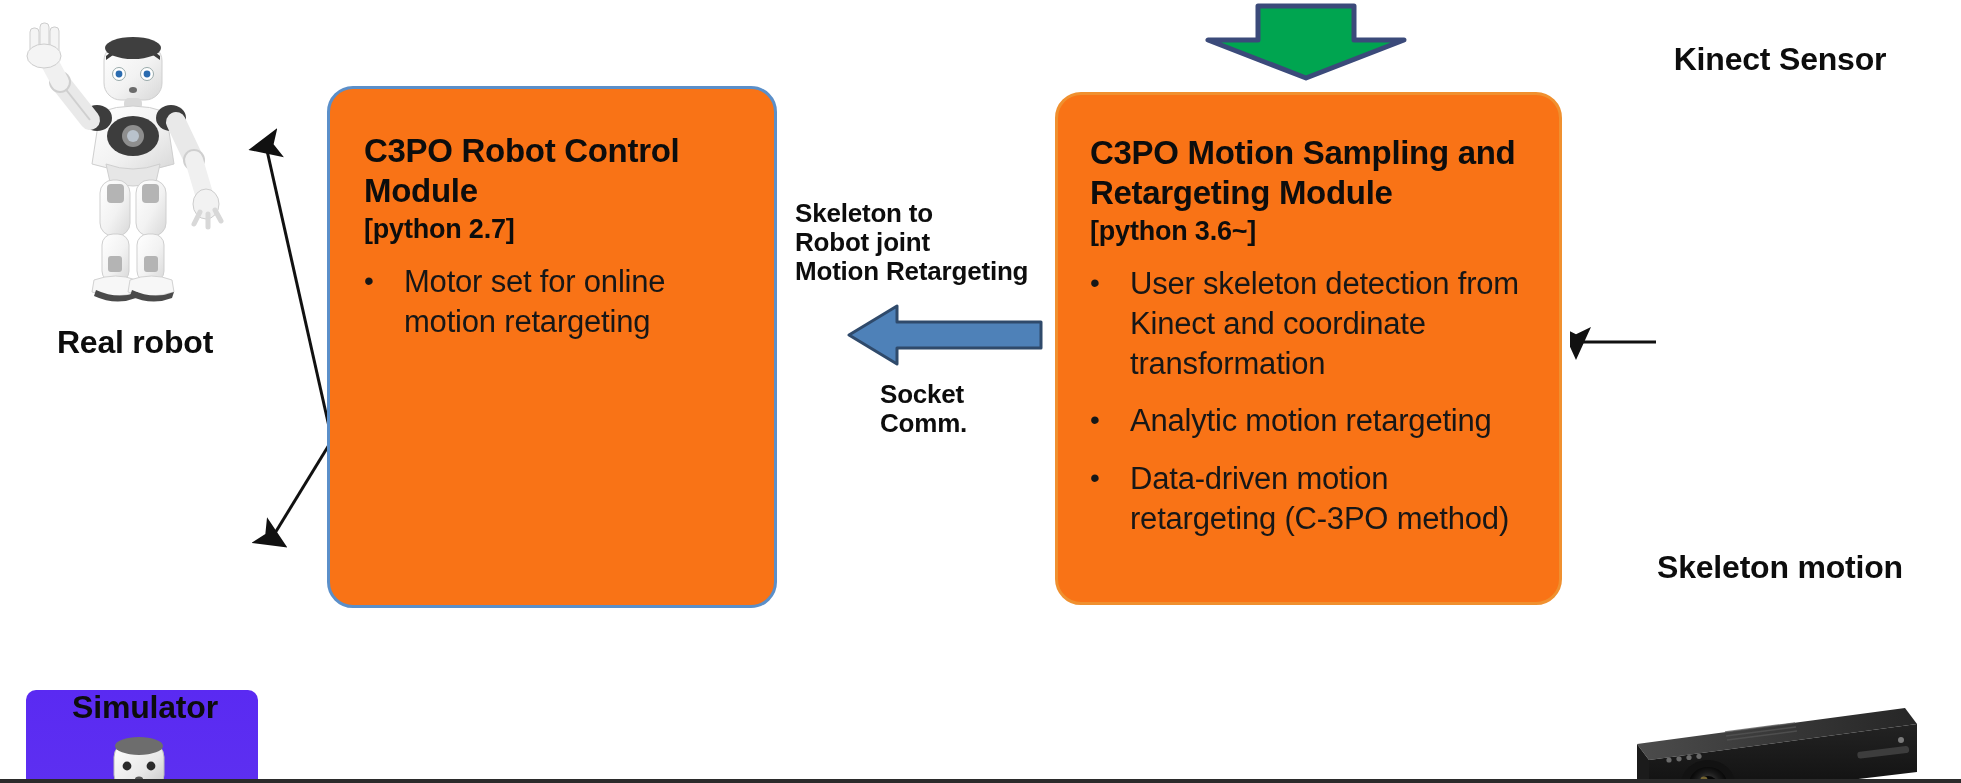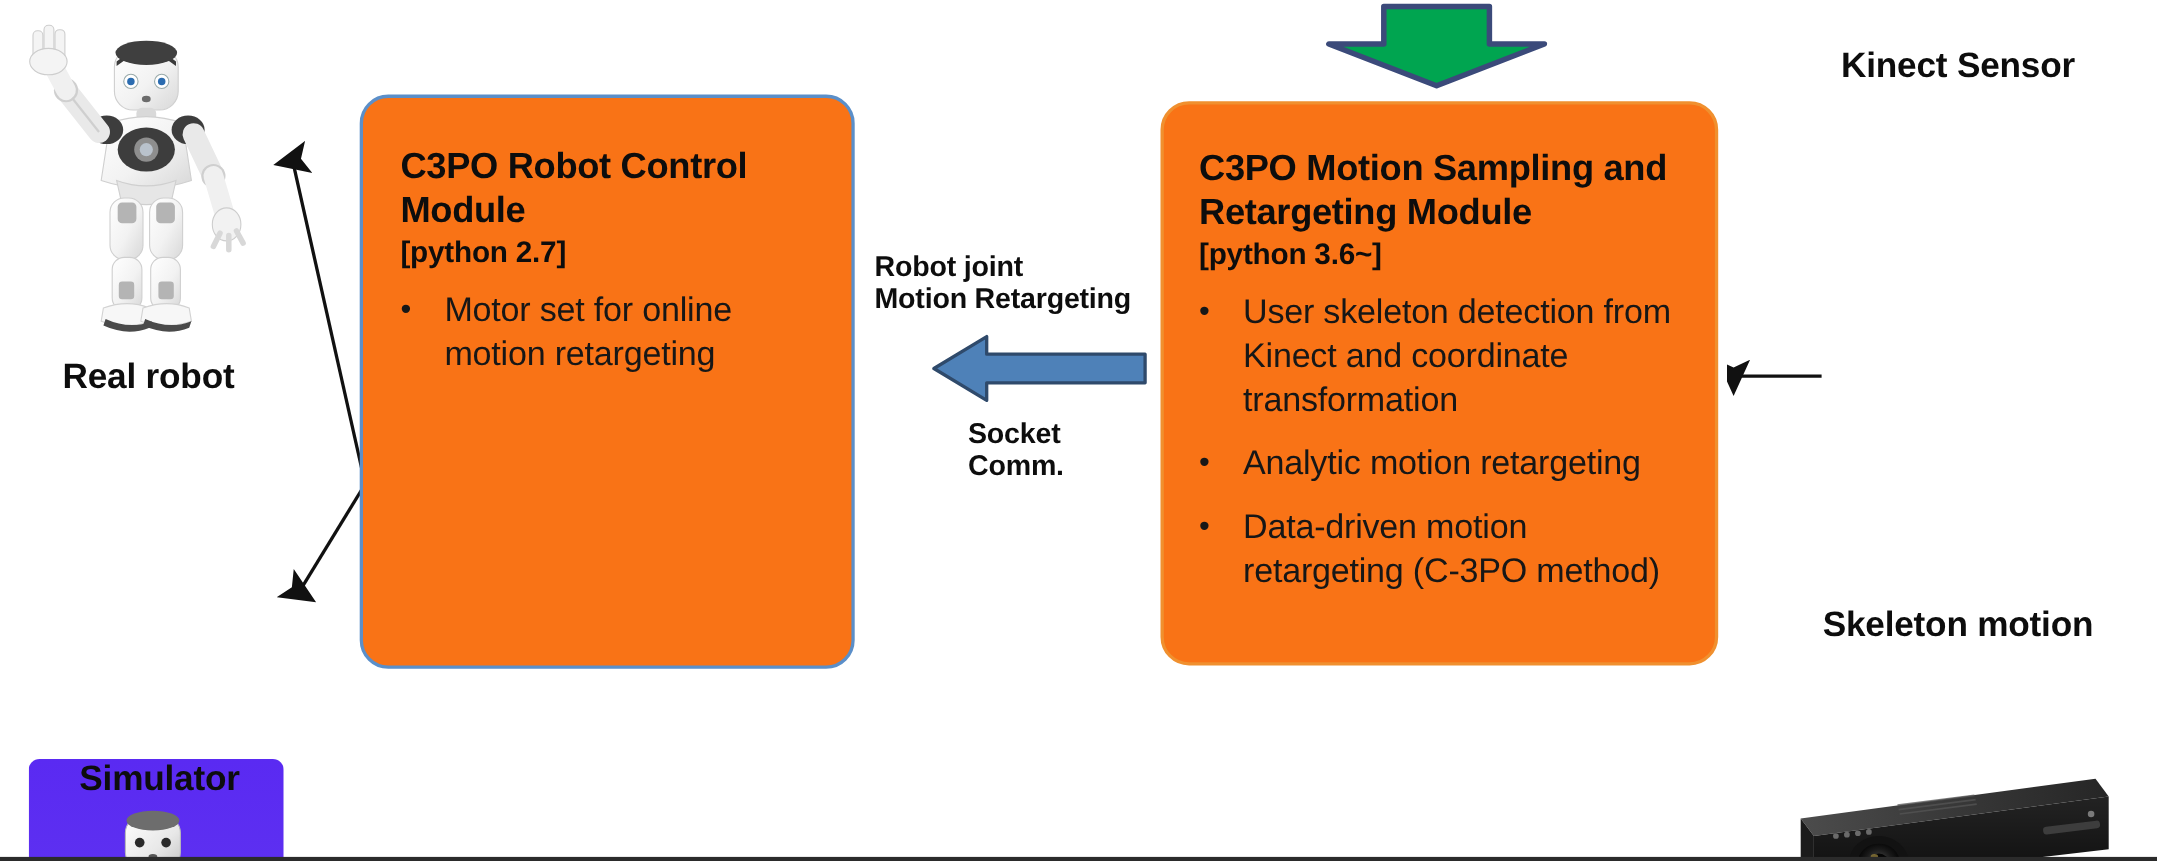--- a/index.html
+++ b/index.html
@@ -218,20 +218,21 @@
     <div class="module-title">C3PO Robot Control Module</div>
     <div class="module-sub">[python 2.7]</div>
     <div class="bullets">
       <div class="bullet">
         <span class="dot">•</span>
         <span class="btxt">Motor set for online motion retargeting</span>
       </div>
     </div>
   </div>
 
+  <div class="abs link-label" style="left:795px;top:197px;width:240px;">Skeleton to</div>
   <div class="abs link-label" style="left:795px;top:226px;width:240px;">Robot joint</div>
   <div class="abs link-label" style="left:795px;top:255px;width:280px;">Motion Retargeting</div>
 
   <svg class="abs" style="left:845px;top:300px;width:200px;height:70px;" width="200" height="70" viewBox="0 0 200 70">
     <path d="M4 35 L52 6 L52 22 L196 22 L196 48 L52 48 L52 64 Z" fill="#4e81b8" stroke="#2f4a6b" stroke-width="3" stroke-linejoin="round"></path>
   </svg>
 
   <div class="abs link-label" style="left:880px;top:407px;width:200px;">Comm.</div>
   <div class="abs link-label" style="left:880px;top:378px;width:200px;">Socket</div>
 

